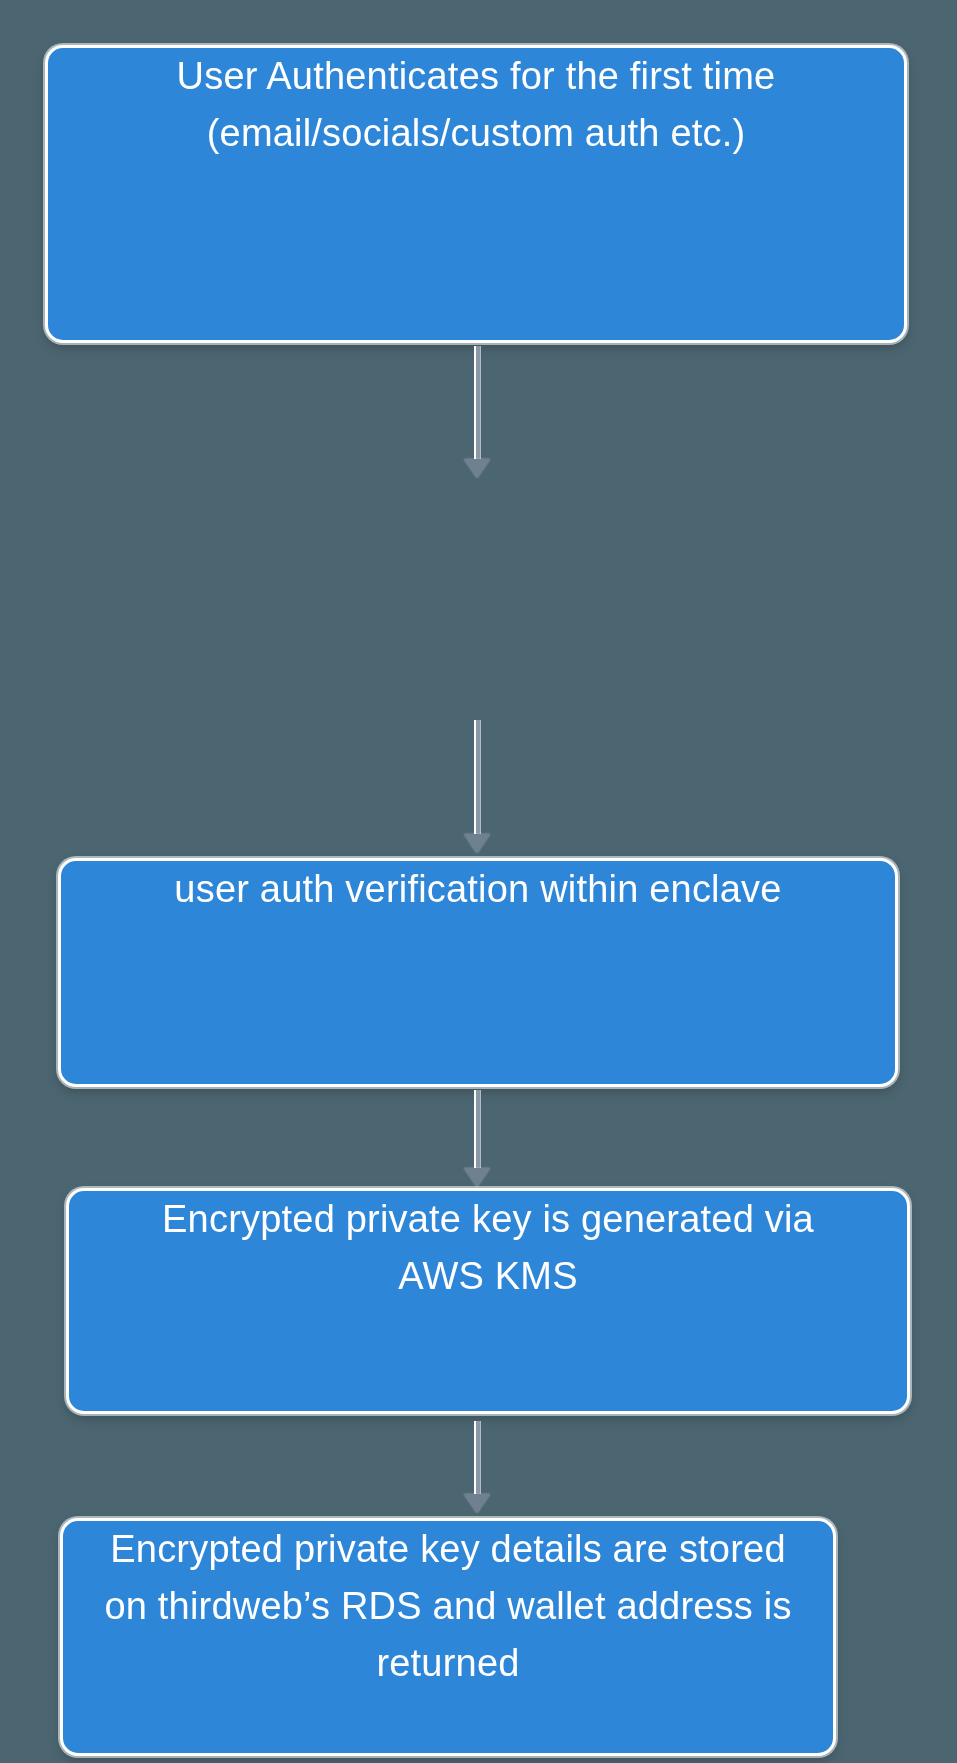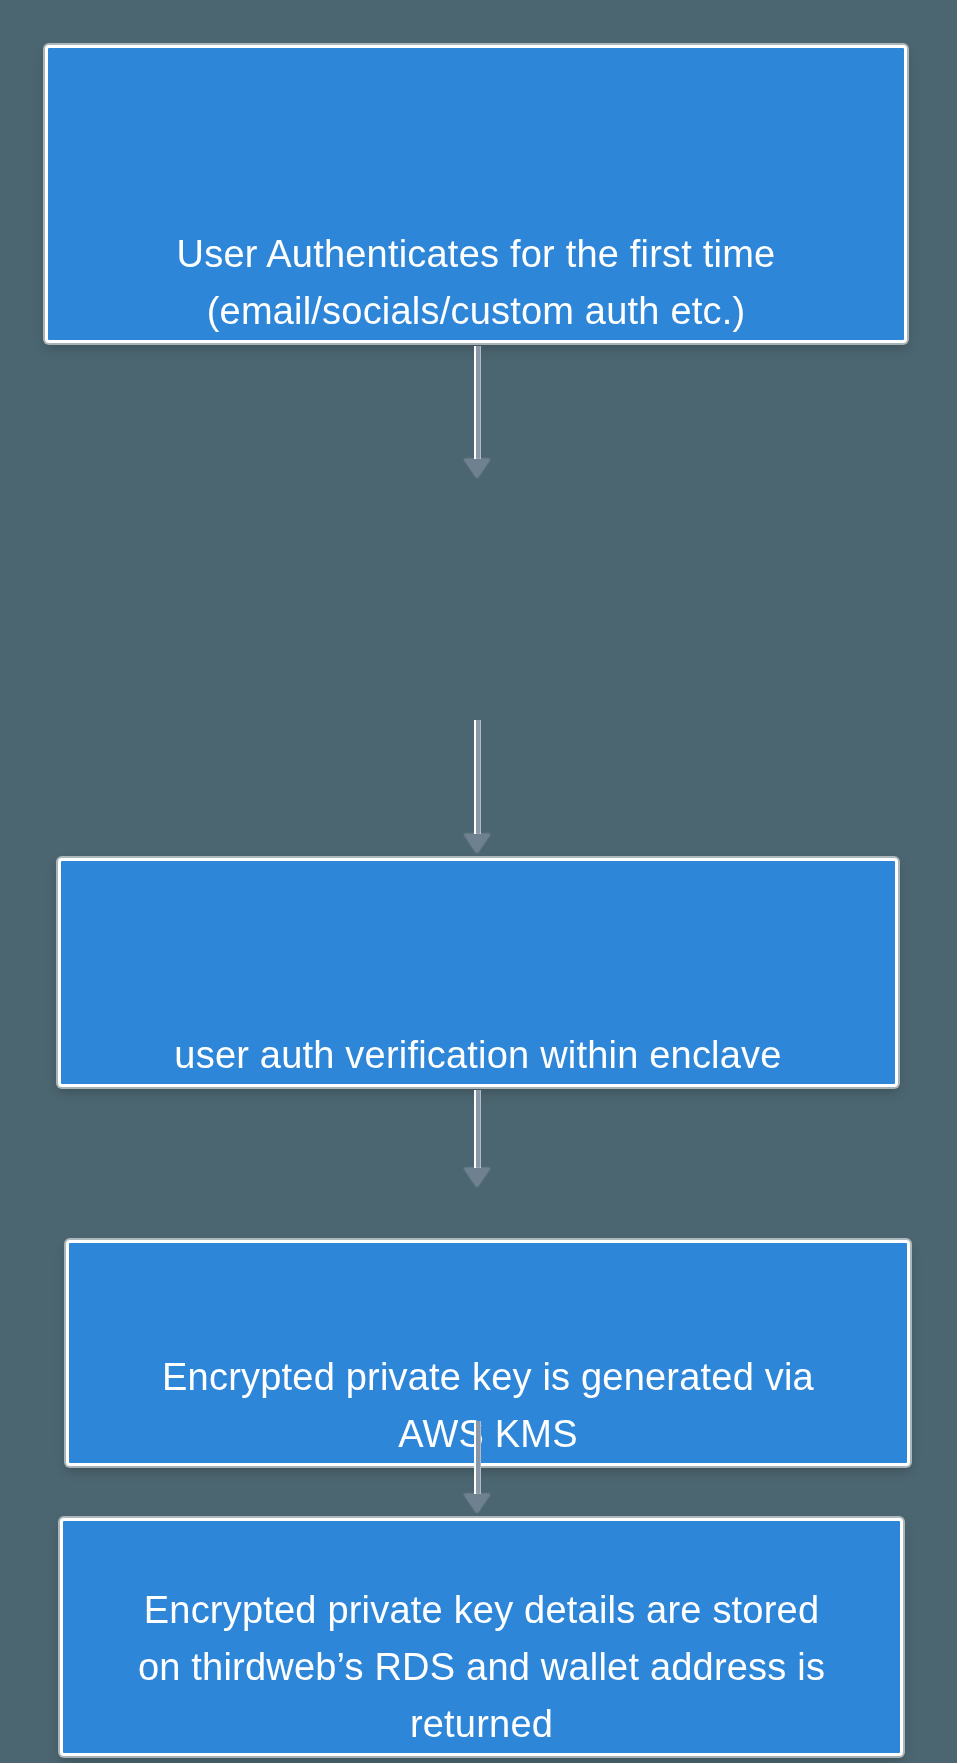--- a/index.html
+++ b/index.html
@@ -20,24 +20,24 @@
     width: 957px;
     height: 1763px;
     background: var(--bg);
     overflow: hidden;
   }
 
   .step {
     position: absolute;
     background: var(--box-fill);
     border: 3px solid var(--box-border);
-    border-radius: 4px;
+    border-radius: 18px;
     box-shadow: 0 0 0 2px rgba(255,255,255,0.55), 0 5px 12px rgba(0,0,0,0.22);
     display: flex;
-    align-items: flex-end;
+    align-items: flex-start;
     justify-content: center;
   }
 
   .step-text {
     color: var(--text);
     font-size: 38px;
     line-height: 57px;
     font-weight: 400;
     text-align: center;
     white-space: pre-line;
@@ -96,29 +96,29 @@
 
   <div class="step" style="left:58px; top:858px; width:840px; height:229px;">
     <div class="step-text">user auth verification within enclave</div>
   </div>
 
   <div class="arrow" style="top:1090px; height:97px;">
     <div class="arrow-line"></div>
     <div class="arrow-head"></div>
   </div>
 
-  <div class="step" style="left:66px; top:1240px; width:844px; height:226px;">
+  <div class="step" style="left:66px; top:1188px; width:844px; height:226px;">
     <div class="step-text">Encrypted private key is generated via
 AWS KMS</div>
   </div>
 
   <div class="arrow" style="top:1421px; height:92px;">
     <div class="arrow-line"></div>
     <div class="arrow-head"></div>
   </div>
 
-  <div class="step" style="left:60px; top:1518px; width:843px; height:238px;">
+  <div class="step" style="left:60px; top:1518px; width:776px; height:238px;">
     <div class="step-text">Encrypted private key details are stored
 on thirdweb’s RDS and wallet address is
 returned</div>
   </div>
 
 </div>
 
 </body></html>

